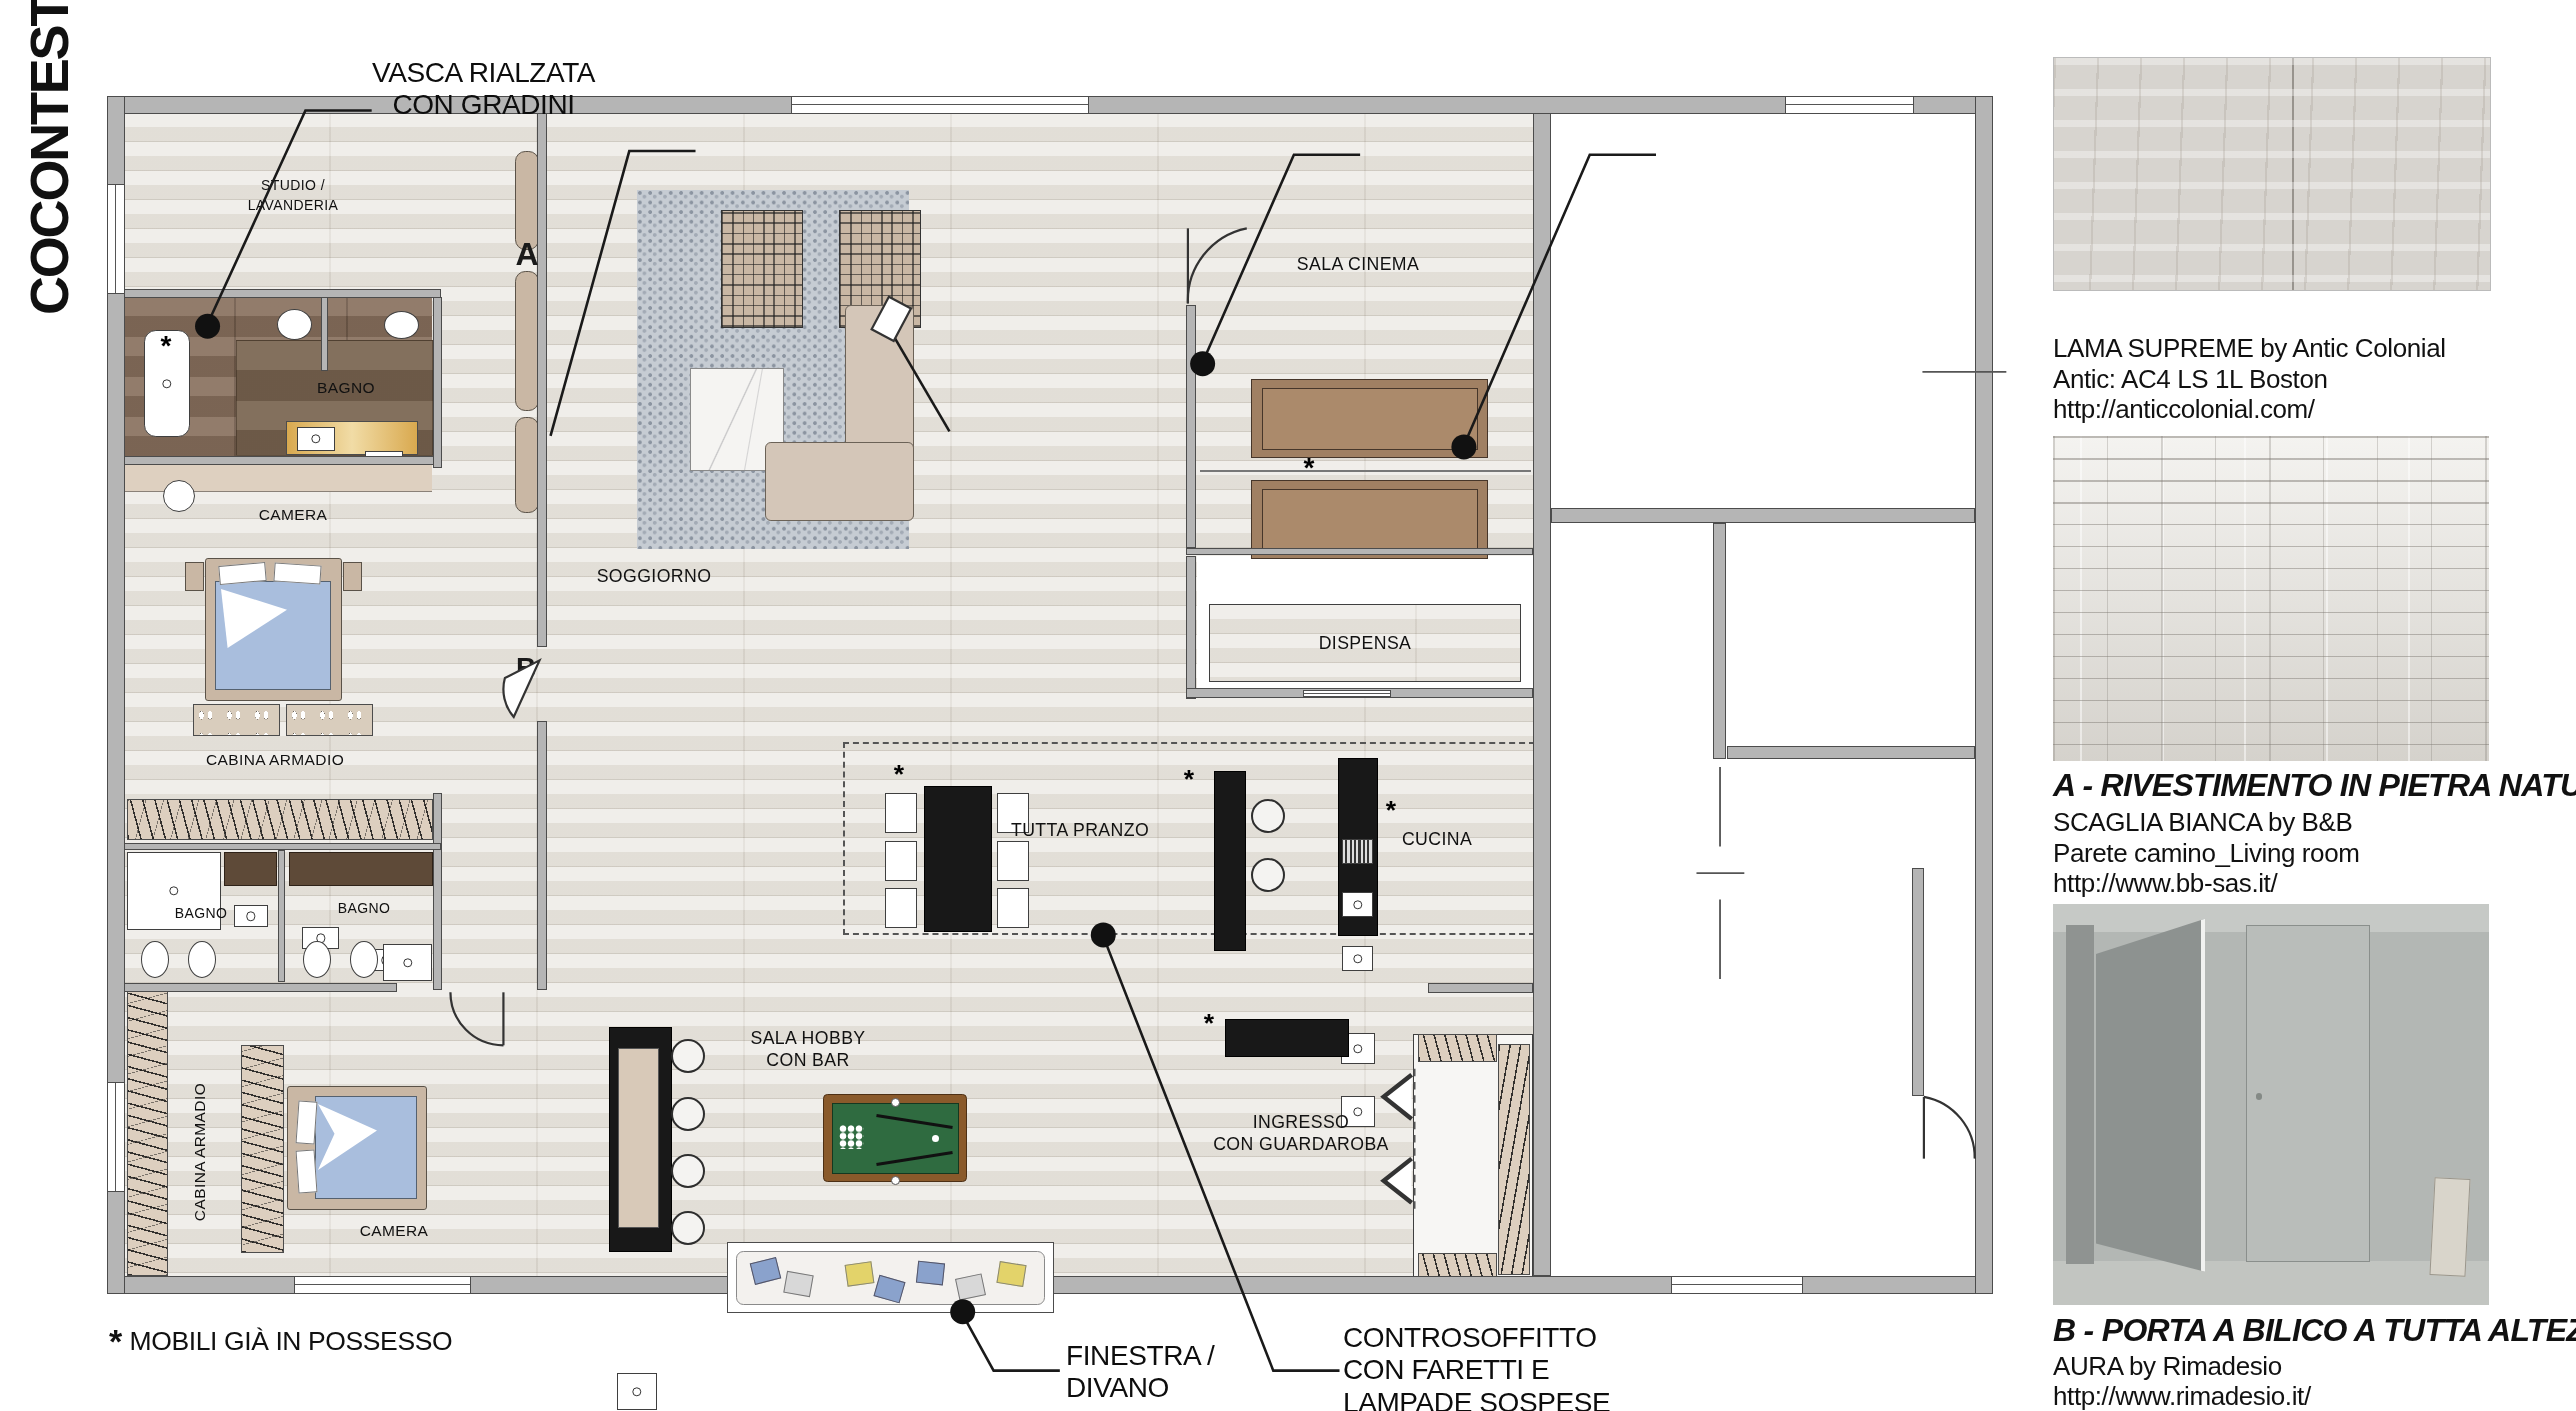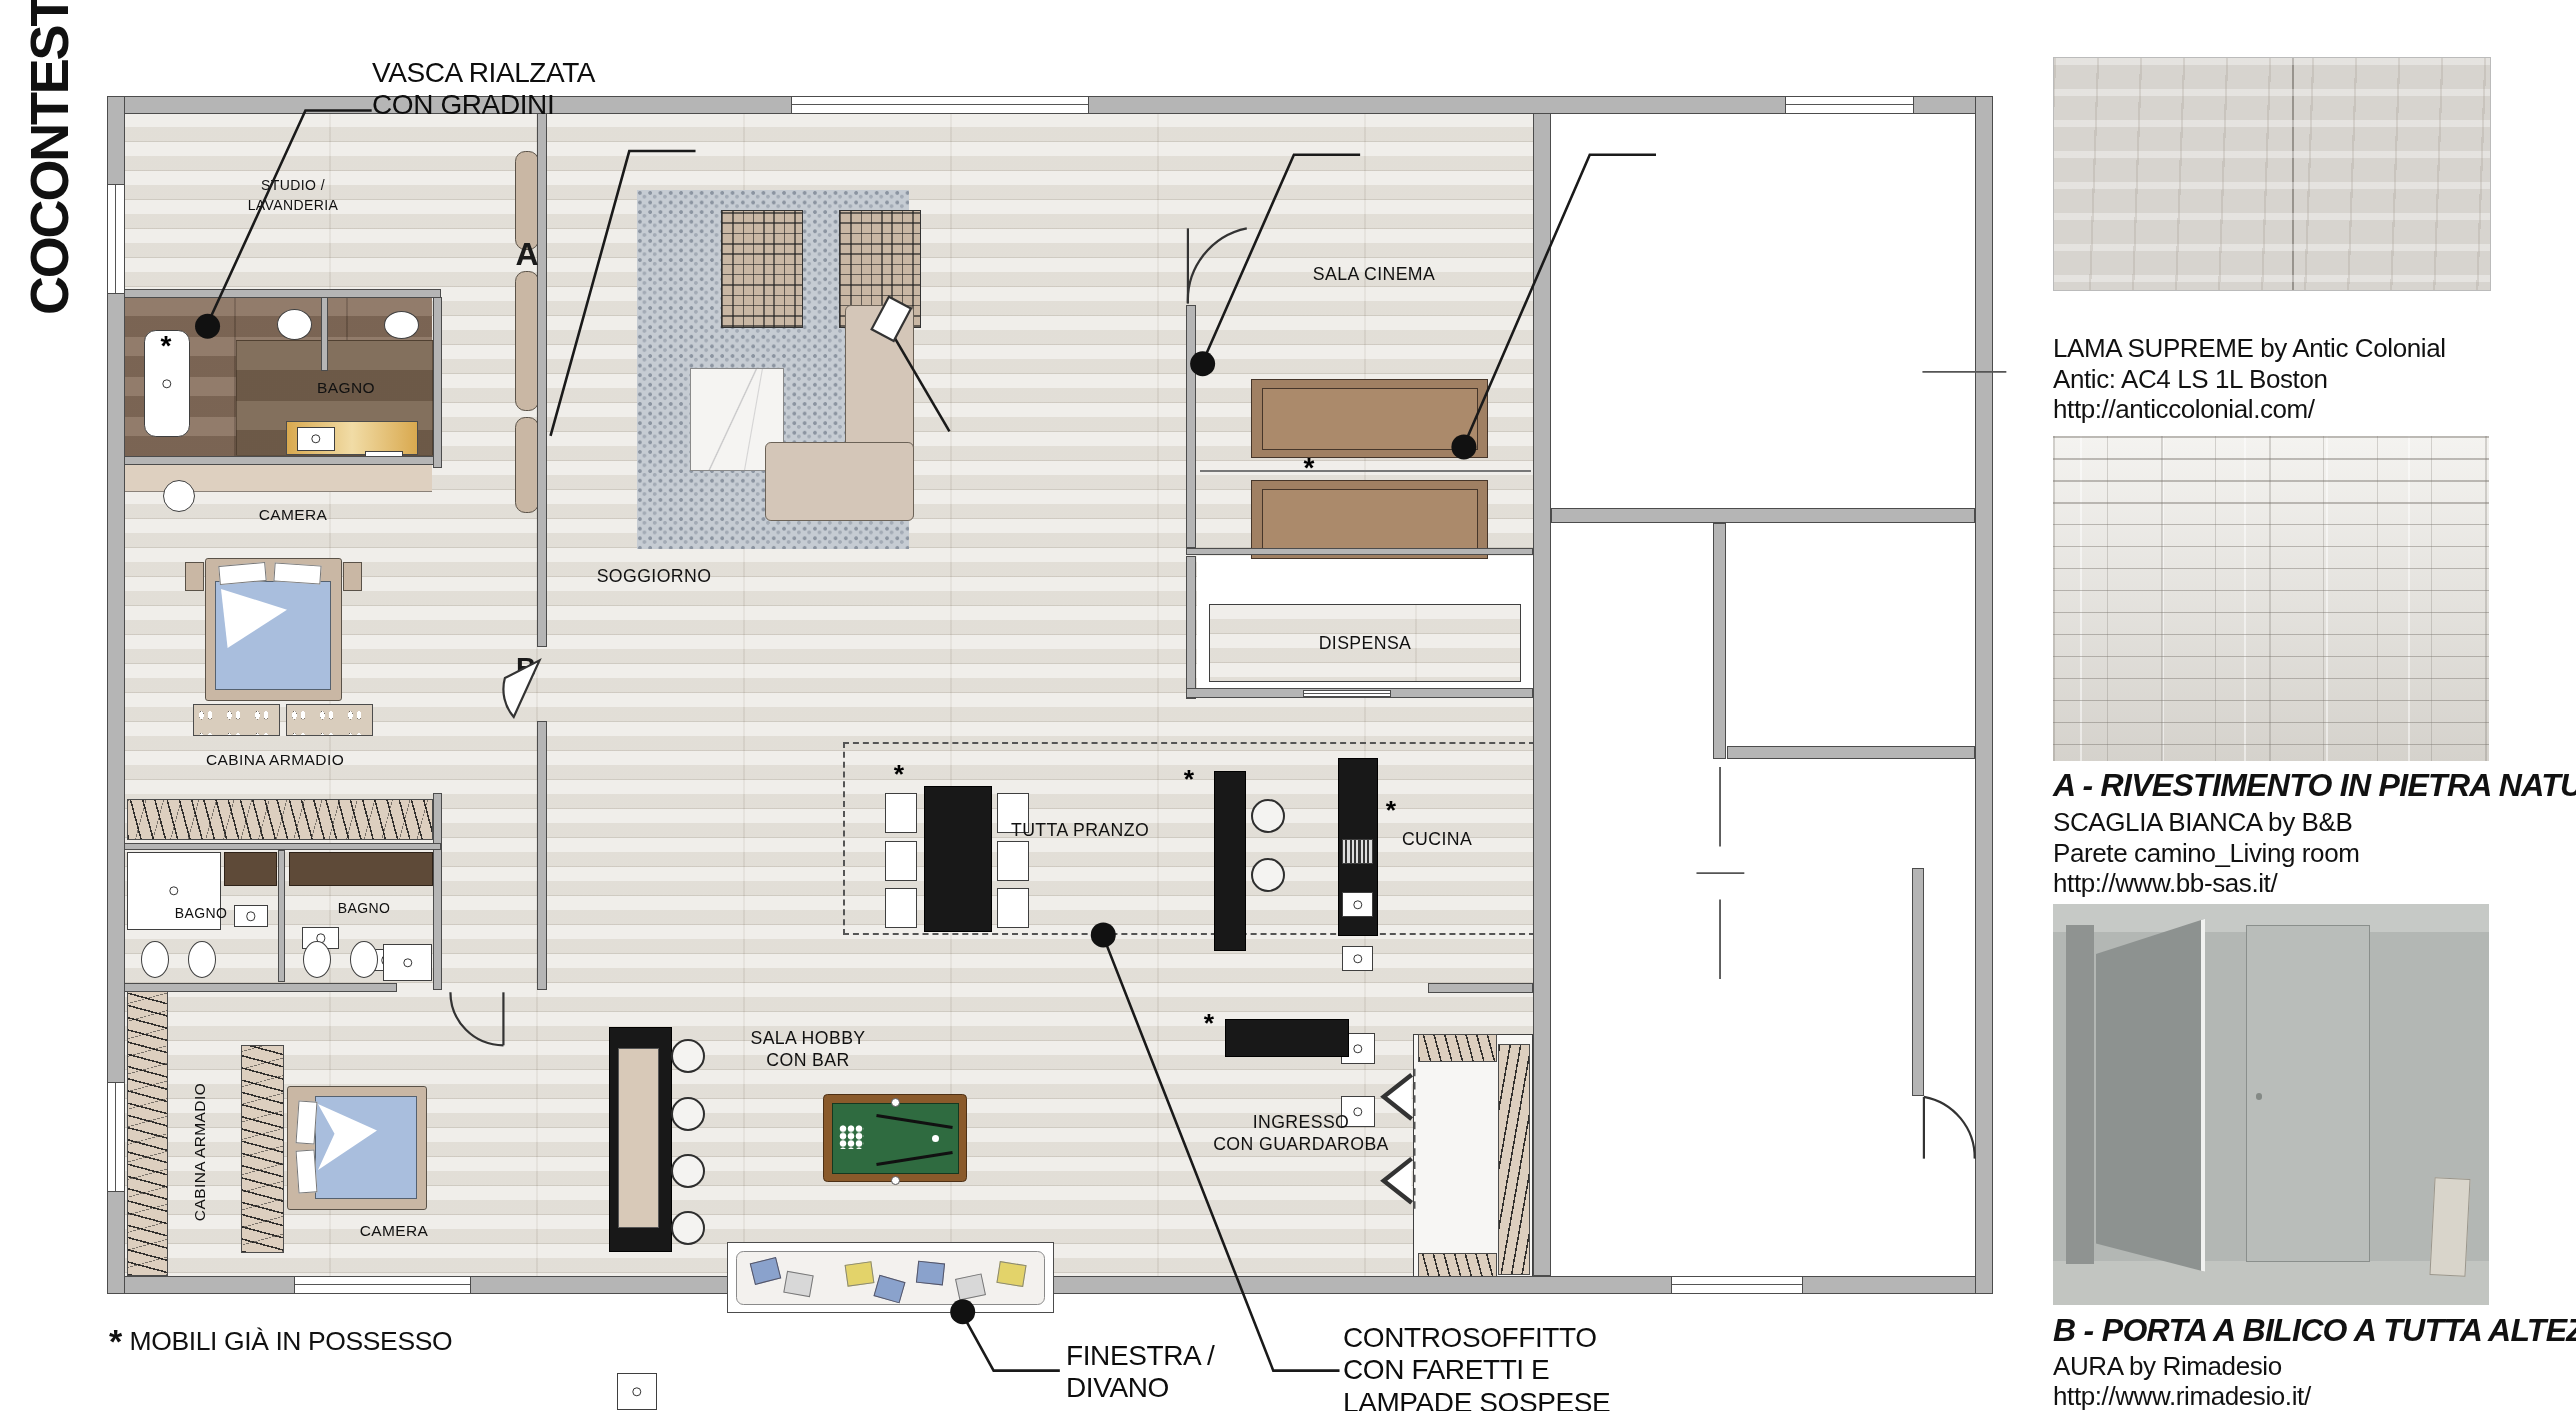--- a/index.html
+++ b/index.html
@@ -248,30 +248,30 @@
   <div class="lbl small" style="left:293px;top:185px;">STUDIO /</div>
   <div class="lbl small" style="left:293px;top:205px;">LAVANDERIA</div>
   <div class="lbl" style="left:346px;top:388px;">BAGNO</div>
   <div class="lbl" style="left:293px;top:515px;">CAMERA</div>
   <div class="lbl" style="left:275px;top:760px;">CABINA ARMADIO</div>
   <div class="lbl small" style="left:201px;top:913px;">BAGNO</div>
   <div class="lbl small" style="left:364px;top:908px;">BAGNO</div>
   <div class="lbl vert" style="left:200px;top:1152px;">CABINA ARMADIO</div>
   <div class="lbl" style="left:394px;top:1231px;">CAMERA</div>
   <div class="lbl big" style="left:654px;top:576px;">SOGGIORNO</div>
-  <div class="lbl big" style="left:1358px;top:274px;margin-left:16px;">SALA CINEMA</div>
+  <div class="lbl big" style="left:1358px;top:264px;">SALA CINEMA</div>
   <div class="lbl big" style="left:1365px;top:643px;">DISPENSA</div>
   <div class="lbl big" style="left:1080px;top:830px;">TUTTA PRANZO</div>
   <div class="lbl big" style="left:1437px;top:839px;">CUCINA</div>
   <div class="lbl big" style="left:808px;top:1038px;">SALA HOBBY</div>
   <div class="lbl big" style="left:808px;top:1060px;">CON BAR</div>
   <div class="lbl big" style="left:1301px;top:1122px;">INGRESSO</div>
   <div class="lbl big" style="left:1301px;top:1144px;">CON GUARDAROBA</div>
 
-  <div class="callout" style="left:372px;top:57px;">
+  <div class="callout" style="left:372px;top:57px;text-align:center;">
     <div>VASCA RIALZATA</div>
     <div>CON GRADINI</div>
   </div>
   <div class="callout" style="left:1066px;top:1340px;">
     <div>FINESTRA /</div>
     <div>DIVANO</div>
   </div>
   <div class="callout" style="left:1343px;top:1322px;">
     <div>CONTROSOFFITTO</div>
     <div>CON FARETTI E</div>

